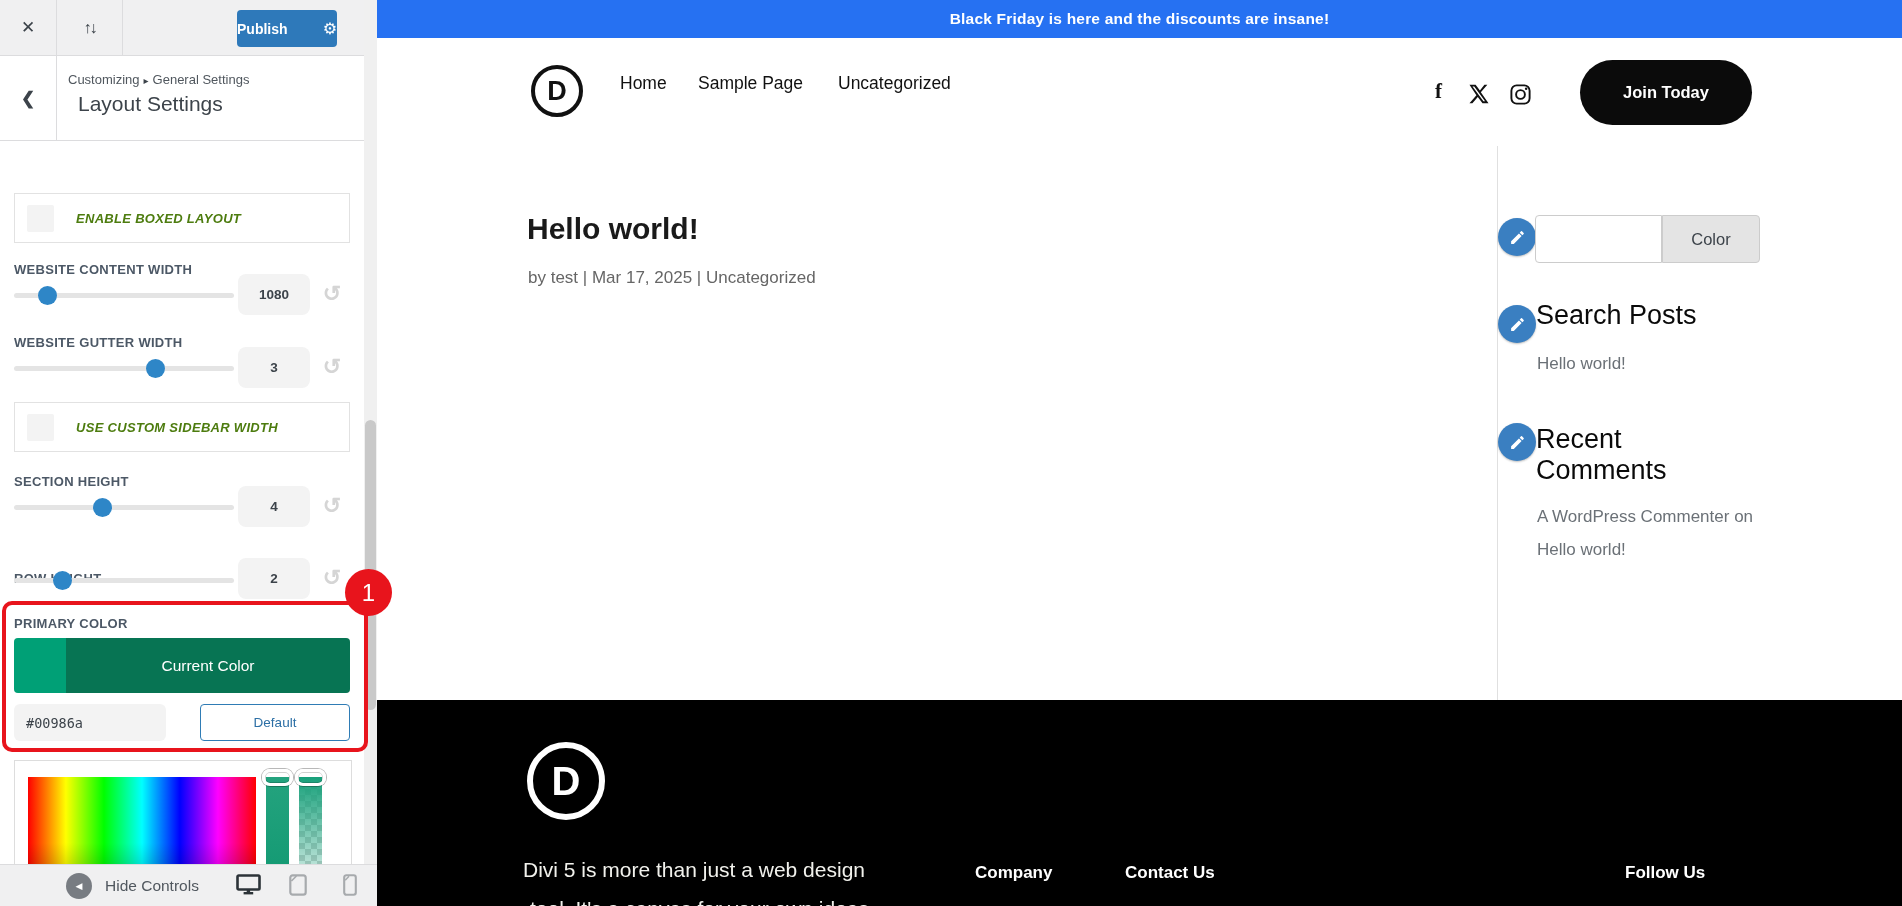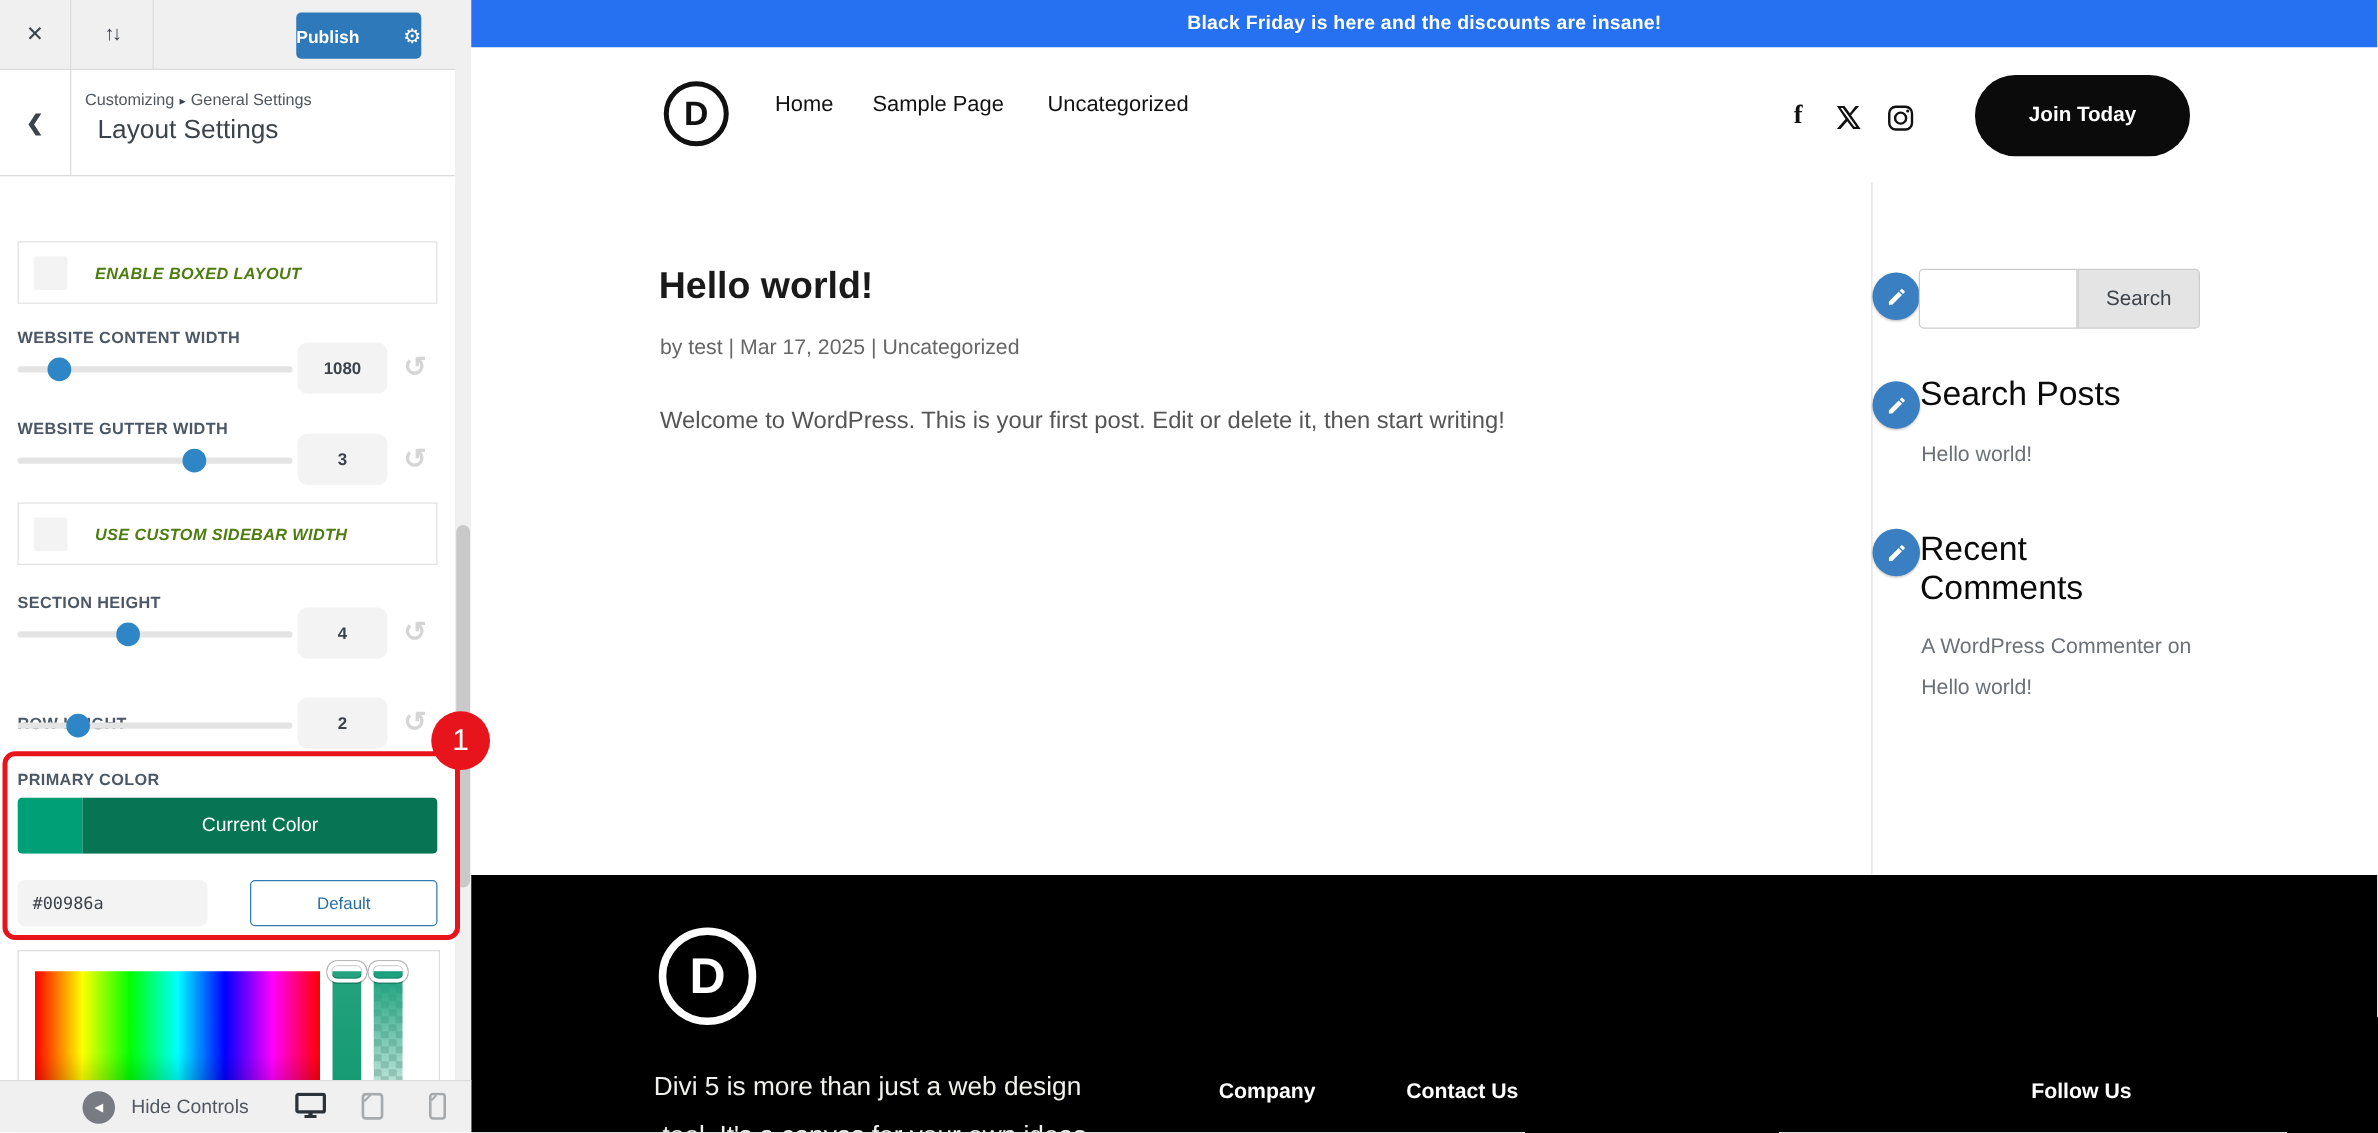--- a/index.html
+++ b/index.html
@@ -24,21 +24,21 @@
   .ctl-label { position:absolute; left:14px; font-size:13px; font-weight:600; letter-spacing:.3px; color:#4c5866; }
   .chk-row { position:absolute; left:14px; width:336px; height:50px; background:#fff; border:1px solid #e2e2e2; display:flex; align-items:center; cursor:pointer; }
   .chk-box { width:27px; height:27px; background:#f3f3f3; border-radius:2px; margin-left:12px; }
   .chk-lbl { margin-left:22px; font-size:13px; font-weight:600; letter-spacing:.3px; color:#4d7c0f;font-style:italic; }
 
   .track { position:absolute; left:14px; width:220px; height:5px; background:#e4e4e4; border-radius:3px; cursor:pointer; }
   .knob { position:absolute; top:-7px; width:19px; height:19px; border-radius:50%; background:#2e86c7; cursor:pointer; }
   .valbox { position:absolute; left:238px; width:72px; height:41px; background:#f3f3f3; border-radius:8px; text-align:center; line-height:41px; font-size:13.5px; font-weight:700; color:#3c434a; cursor:text; }
   .reset { position:absolute; left:318px; width:28px; height:28px; border:none; background:transparent; color:#d5d5d5; font-size:22px; font-weight:700; cursor:pointer; line-height:1; }
 
-  .cur-color { position:absolute; left:14px; top:638px; width:336px; height:45px; border-radius:4px; overflow:hidden; display:flex; cursor:pointer; border:none; padding:0; }
+  .cur-color { position:absolute; left:14px; top:638px; width:336px; height:55px; border-radius:4px; overflow:hidden; display:flex; cursor:pointer; border:none; padding:0; }
   .cur-swatch { width:52px; height:100%; background:#00a076; }
   .cur-main { flex:1; background:#077453; color:#fff; font-size:15.5px; font-family:inherit; display:flex; align-items:center; justify-content:center; }
   .hex-input { position:absolute; left:14px; top:704px; width:152px; height:37px; background:#f3f3f3; border:none; border-radius:6px; padding-left:12px; font-family:"DejaVu Sans Mono","Liberation Mono",monospace; font-size:13.5px; color:#3c434a; }
   .default-btn { position:absolute; left:200px; top:704px; width:150px; height:37px; background:#fff; border:1px solid #2f7cb5; border-radius:4px; color:#2c6fa5; font-size:13.5px; font-family:inherit; cursor:pointer; }
 
   .picker { position:absolute; left:14px; top:760px; width:338px; height:146px; background:#fff; border:1px solid #ddd; }
   .sat-map { position:absolute; left:13px; top:16px; width:228px; height:120px; cursor:crosshair;
     background:
       linear-gradient(to bottom, rgba(0,0,0,0) 55%, rgba(0,0,0,0.30) 100%),
       linear-gradient(to right,#ff0000 0%,#ffff00 16.6%,#00ff00 33.3%,#00ffff 50%,#0000ff 66.6%,#ff00ff 83.3%,#ff0000 100%); }
@@ -229,30 +229,29 @@
             <circle cx="12" cy="12" r="4.6"></circle>
             <circle cx="17.9" cy="6.1" r="1.3" fill="#111" stroke="none"></circle>
           </svg>
       </button>
       <button class="cta">Join Today</button>
     </header>
 
     <section class="pv-content">
       <h1 class="post-title">Hello world!</h1>
       <div class="post-meta">by test | Mar 17, 2025 | Uncategorized</div>
-      <div class="post-body">Welcome to WordPress. This is your first post. Edit or delete it, then start writing!</div>
       <div class="vdivider"></div>
 
       <button class="edit-badge" style="left:1121px;top:90px;">
         <svg width="17" height="17" viewBox="0 0 24 24">
             <path d="M3 17.25V21h3.75L17.8 9.94l-3.75-3.75L3 17.25zM20.7 7.04c.39-.39.39-1.02 0-1.41l-2.34-2.34a.996.996 0 0 0-1.41 0l-1.83 1.83 3.75 3.75 1.83-1.83z" fill="#fff"></path>
           </svg>
       </button>
       <input class="search-input" style="">
-      <button class="search-btn">Search</button>
+      <button class="search-btn">Color</button>
 
       <button class="edit-badge" style="left:1121px;top:177px;">
         <svg width="17" height="17" viewBox="0 0 24 24">
             <path d="M3 17.25V21h3.75L17.8 9.94l-3.75-3.75L3 17.25zM20.7 7.04c.39-.39.39-1.02 0-1.41l-2.34-2.34a.996.996 0 0 0-1.41 0l-1.83 1.83 3.75 3.75 1.83-1.83z" fill="#fff"></path>
           </svg>
       </button>
       <div class="widget-h" style="top:172px;">Search Posts</div>
       <span class="widget-link" style="top:226px;">Hello world!</span>
 
       <button class="edit-badge" style="left:1121px;top:295px;">

